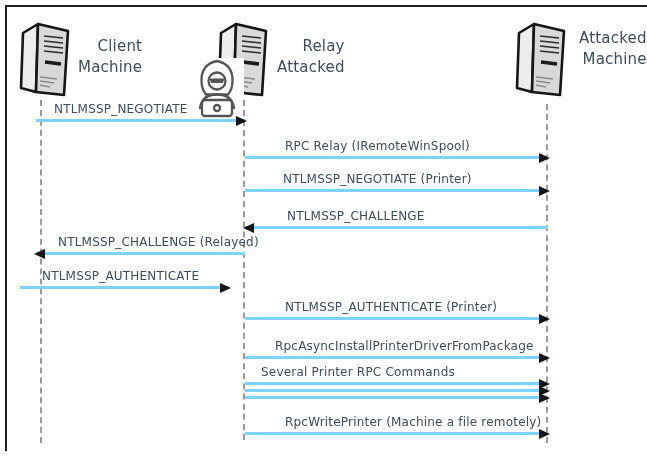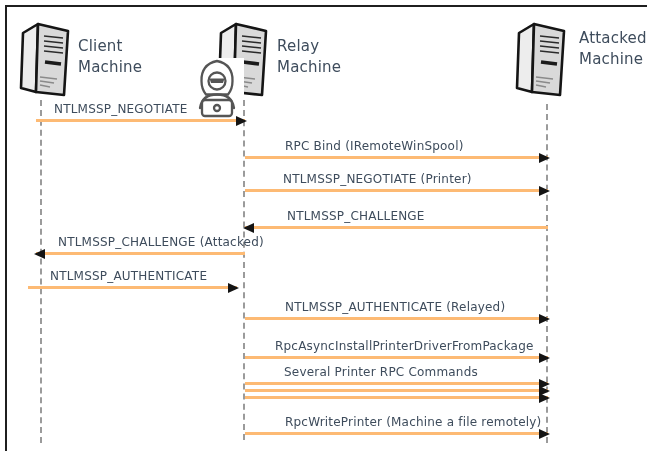--- a/index.html
+++ b/index.html
@@ -1,30 +1,30 @@
 <!DOCTYPE html>
 <html><head>
 <meta charset="utf-8">
 <style>
   html,body{margin:0;padding:0;background:#fff;}
   #stage{
     position:relative;width:647px;height:461px;background:#ffffff;
-    overflow:hidden;font-family:"DejaVu Sans","Liberation Sans",sans-serif;
+    overflow:hidden;font-family:"DejaVu Sans","Liberation Sans",sans-serif;text-align:right;
   }
   .frame{position:absolute;background:#1f1f1f;}
   #frame-top{left:5px;top:5px;width:642px;height:2px;}
   #frame-left{left:5px;top:5px;width:2px;height:446px;}
 
   .actor-label{
     position:absolute;color:#3e4c5c;font-size:15px;line-height:21px;
     white-space:pre-line;letter-spacing:.2px;
   }
   .lifeline{position:absolute;width:0;border-left:2px dashed #9b9b9b;}
 
-  .msg{position:absolute;height:3px;background:#fdba74;}
+  .msg{position:absolute;height:3px;background:#7dd3fc;}
   .msg-label{
     position:absolute;bottom:6px;white-space:nowrap;
     color:#3e4c5c;font-size:12px;letter-spacing:.2px;
   }
   .head{position:absolute;width:0;height:0;top:-3.5px;
     border-top:5px solid transparent;border-bottom:5px solid transparent;}
   .msg.right .head{right:-2px;border-left:11px solid #141414;}
   .msg.left  .head{left:-2px;border-right:11px solid #141414;}
 
   .icon{position:absolute;}
@@ -81,21 +81,21 @@
     <g fill="#ffffff" stroke="#555555" stroke-width="2.3" stroke-linecap="round">
       <path d="M31,5 C20,7 15,15 15.5,25 C15.5,31 17.5,35.5 20,38.5 L42,38.5 C44.5,35.5 46.5,31 46.5,25 C47,15 42,7 31,5 Z"></path>
       <circle cx="31" cy="25" r="8.5"></circle>
       <path d="M14,52 C15.5,42 22,38.5 31,38.5 C40,38.5 46.5,42 48,52" fill="none"></path>
       <rect x="16" y="44" width="30" height="16" rx="3"></rect>
       <circle cx="31" cy="52" r="3"></circle>
     </g>
     <path d="M23.5,22.5 L38.5,22.5 L37,27 L25,27 Z" fill="#555555"></path>
   </svg>
   <div class="actor-label" style="left:277px;top:36px">Relay
-Machine</div>
+Attacked</div>
 
   <svg class="icon" style="left:508px;top:15px" width="66" height="86" viewBox="0 0 66 86">
     <g stroke="#151515" stroke-width="2.6" stroke-linejoin="round">
       <polygon points="11,18 26,9 24,77 9,73" fill="#ededed"></polygon>
       <polygon points="26,9 56,16 52,80 24,77" fill="#d9d9d9"></polygon>
     </g>
     <g stroke="#2a2a2a" stroke-width="1.6">
       <line x1="32" y1="21" x2="51" y2="23"></line>
         <line x1="32" y1="26" x2="51" y2="28"></line>
       <line x1="32" y1="31" x2="51" y2="33"></line>
@@ -114,56 +114,56 @@
   <div class="lifeline" style="left:40px;top:100px;height:343px"></div>
   <div class="lifeline" style="left:243px;top:100px;height:340px"></div>
   <div class="lifeline" style="left:546px;top:104px;height:339px"></div>
 
   <div class="msg right" style="left:36px;top:119px;width:209px">
     <span class="msg-label" style="left:18px">NTLMSSP_NEGOTIATE</span>
     <i class="head"></i>
   </div>
 
   <div class="msg right" style="left:245px;top:156px;width:303px">
-    <span class="msg-label" style="left:40px">RPC Bind (IRemoteWinSpool)</span>
+    <span class="msg-label" style="left:40px">RPC Relay (IRemoteWinSpool)</span>
     <i class="head"></i>
   </div>
 
   <div class="msg right" style="left:245px;top:189px;width:303px">
     <span class="msg-label" style="left:38px">NTLMSSP_NEGOTIATE (Printer)</span>
     <i class="head"></i>
   </div>
 
   <div class="msg left" style="left:245px;top:226px;width:303px">
     <span class="msg-label" style="left:42px">NTLMSSP_CHALLENGE</span>
     <i class="head"></i>
   </div>
 
   <div class="msg left" style="left:36px;top:252px;width:209px">
-    <span class="msg-label" style="left:22px">NTLMSSP_CHALLENGE (Attacked)</span>
+    <span class="msg-label" style="left:22px">NTLMSSP_CHALLENGE (Relayed)</span>
     <i class="head"></i>
   </div>
 
-  <div class="msg right" style="left:28px;top:286px;width:209px">
+  <div class="msg right" style="left:20px;top:286px;width:209px">
     <span class="msg-label" style="left:22px">NTLMSSP_AUTHENTICATE</span>
     <i class="head"></i>
   </div>
 
   <div class="msg right" style="left:245px;top:317px;width:303px">
-    <span class="msg-label" style="left:40px">NTLMSSP_AUTHENTICATE (Relayed)</span>
+    <span class="msg-label" style="left:40px">NTLMSSP_AUTHENTICATE (Printer)</span>
     <i class="head"></i>
   </div>
 
   <div class="msg right" style="left:245px;top:356px;width:303px">
     <span class="msg-label" style="left:30px">RpcAsyncInstallPrinterDriverFromPackage</span>
     <i class="head"></i>
   </div>
 
   <div class="msg right" style="left:245px;top:382px;width:303px">
-    <span class="msg-label" style="left:39px">Several Printer RPC Commands</span>
+    <span class="msg-label" style="left:16px">Several Printer RPC Commands</span>
     <i class="head"></i>
   </div>
   <div class="msg right" style="left:245px;top:389px;width:303px">
     <i class="head"></i>
   </div>
   <div class="msg right" style="left:245px;top:396px;width:303px">
     <i class="head"></i>
   </div>
 
   <div class="msg right" style="left:245px;top:432px;width:303px">

